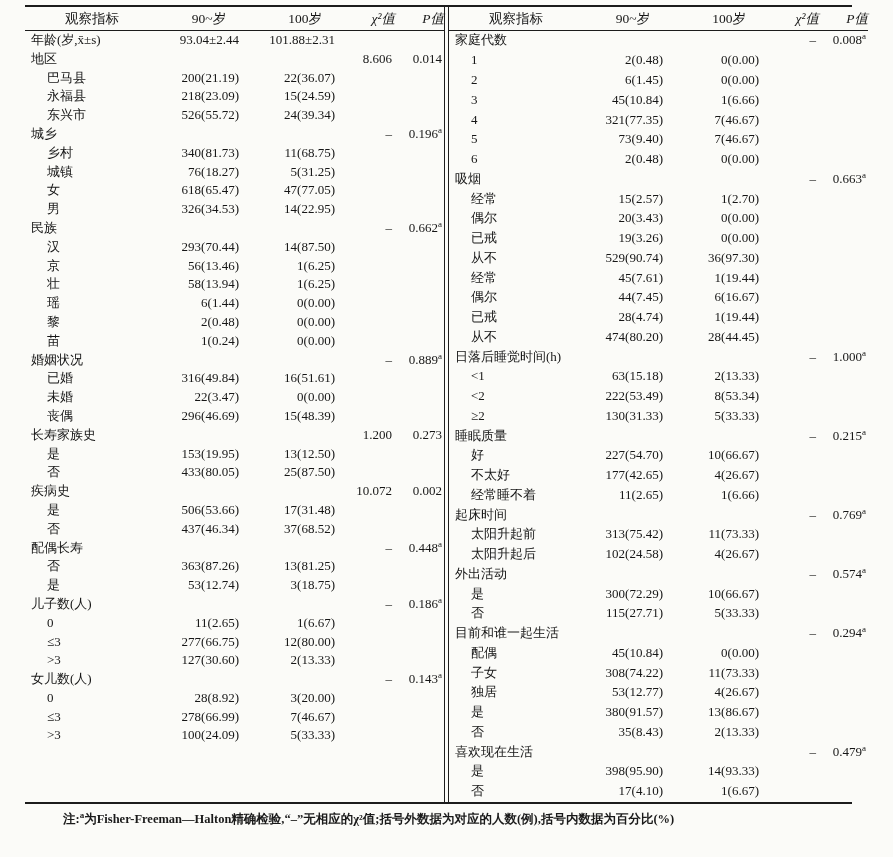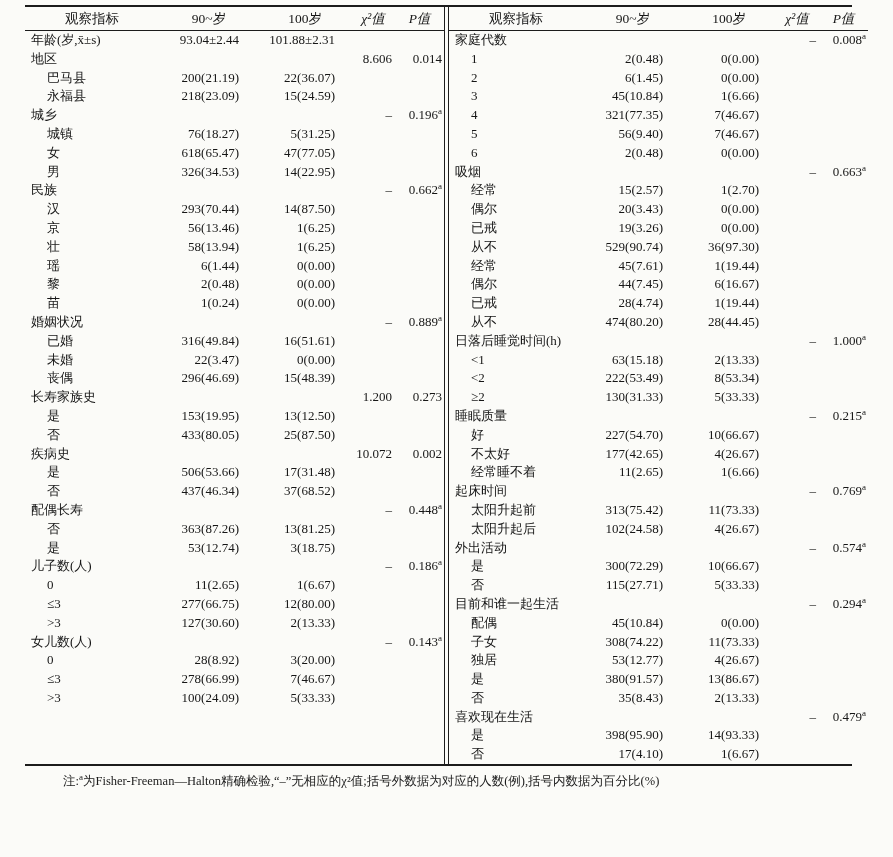--- a/index.html
+++ b/index.html
@@ -32,41 +32,42 @@
   }
   th{
     font-weight:normal;
     font-size:13.5px;
     height:23px;
     padding:0;
     text-align:center;
     border-bottom:1px solid #1c1c1c;
     white-space:nowrap;
   }
-  th.stat-h{font-style:italic;}
+  th.stat-h{font-style:italic;text-align:right;}
   td{
     font-size:13px;
     height:18.8px;
     line-height:18.8px;
     padding:0;
     white-space:nowrap;
     overflow:visible;
   }
   td.c-label{text-align:left;padding-left:6px;}
   td.c-label.ind{padding-left:22px;}
   td.c-num{text-align:right;padding-right:20px;}
   td.c-num2{text-align:right;padding-right:16px;}
   td.c-stat{text-align:right;padding-right:3px;}
   td.c-p{text-align:right;padding-right:2px;}
   sup{font-size:9px;line-height:0;}
   .footnote{
     margin:7px 0 0 38px;
     font-size:12.5px;
     color:#1a1a1a;
     white-space:nowrap;
+    font-weight:bold;
   }
 </style>
 </head>
 <body>
 
 <div class="wrap">
   <div class="tbl-flex">
 
     <table class="half">
       <colgroup>
@@ -108,25 +109,39 @@
             <td class="c-p"></td>
           </tr>
           <tr>
             <td class="c-label ind">永福县</td>
             <td class="c-num">218(23.09)</td>
             <td class="c-num2">15(24.59)</td>
             <td class="c-stat"></td>
             <td class="c-p"></td>
           </tr>
           <tr>
+            <td class="c-label ind">东兴市</td>
+            <td class="c-num">526(55.72)</td>
+            <td class="c-num2">24(39.34)</td>
+            <td class="c-stat"></td>
+            <td class="c-p"></td>
+          </tr>
+          <tr>
             <td class="c-label">城乡</td>
             <td class="c-num"></td>
             <td class="c-num2"></td>
             <td class="c-stat">–</td>
             <td class="c-p">0.196<sup>a</sup></td>
+          </tr>
+          <tr>
+            <td class="c-label ind">乡村</td>
+            <td class="c-num">340(81.73)</td>
+            <td class="c-num2">11(68.75)</td>
+            <td class="c-stat"></td>
+            <td class="c-p"></td>
           </tr>
           <tr>
             <td class="c-label ind">城镇</td>
             <td class="c-num">76(18.27)</td>
             <td class="c-num2">5(31.25)</td>
             <td class="c-stat"></td>
             <td class="c-p"></td>
           </tr>
           <tr>
             <td class="c-label ind">女</td>
@@ -412,21 +427,21 @@
           </tr>
           <tr>
             <td class="c-label ind">4</td>
             <td class="c-num">321(77.35)</td>
             <td class="c-num2">7(46.67)</td>
             <td class="c-stat"></td>
             <td class="c-p"></td>
           </tr>
           <tr>
             <td class="c-label ind">5</td>
-            <td class="c-num">56(9.40)</td>
+            <td class="c-num">73(9.40)</td>
             <td class="c-num2">7(46.67)</td>
             <td class="c-stat"></td>
             <td class="c-p"></td>
           </tr>
           <tr>
             <td class="c-label ind">6</td>
             <td class="c-num">2(0.48)</td>
             <td class="c-num2">0(0.00)</td>
             <td class="c-stat"></td>
             <td class="c-p"></td>

